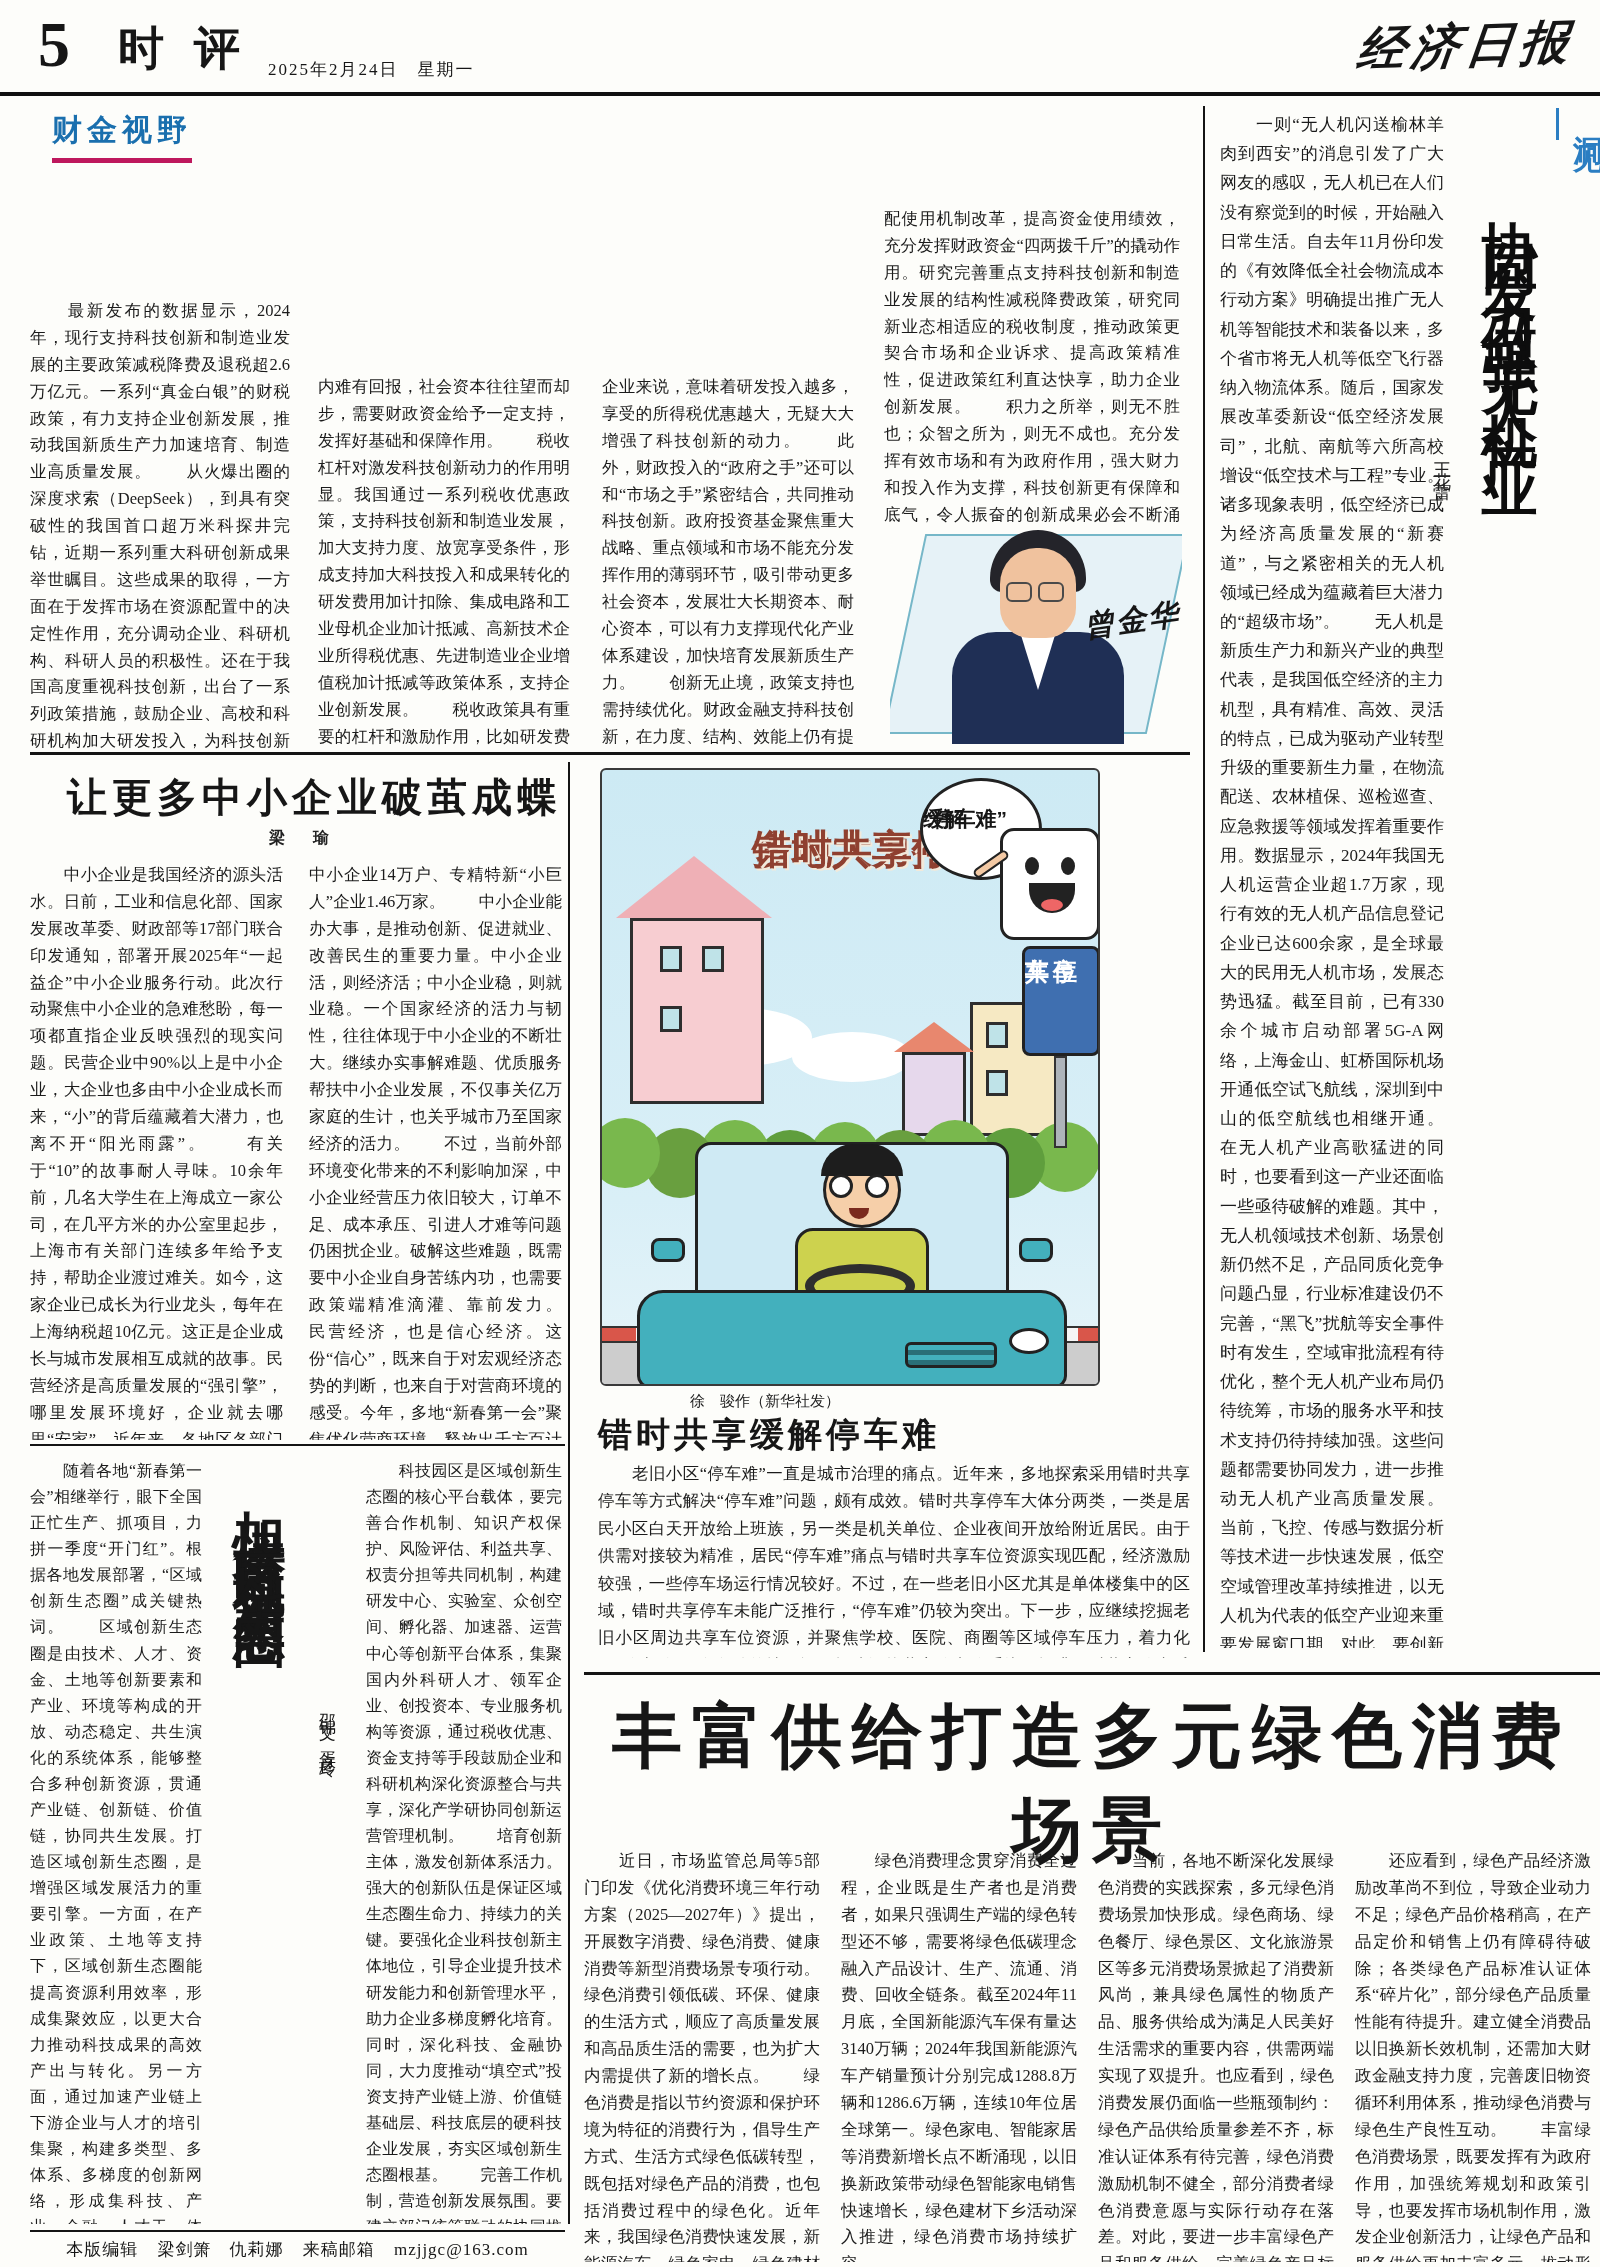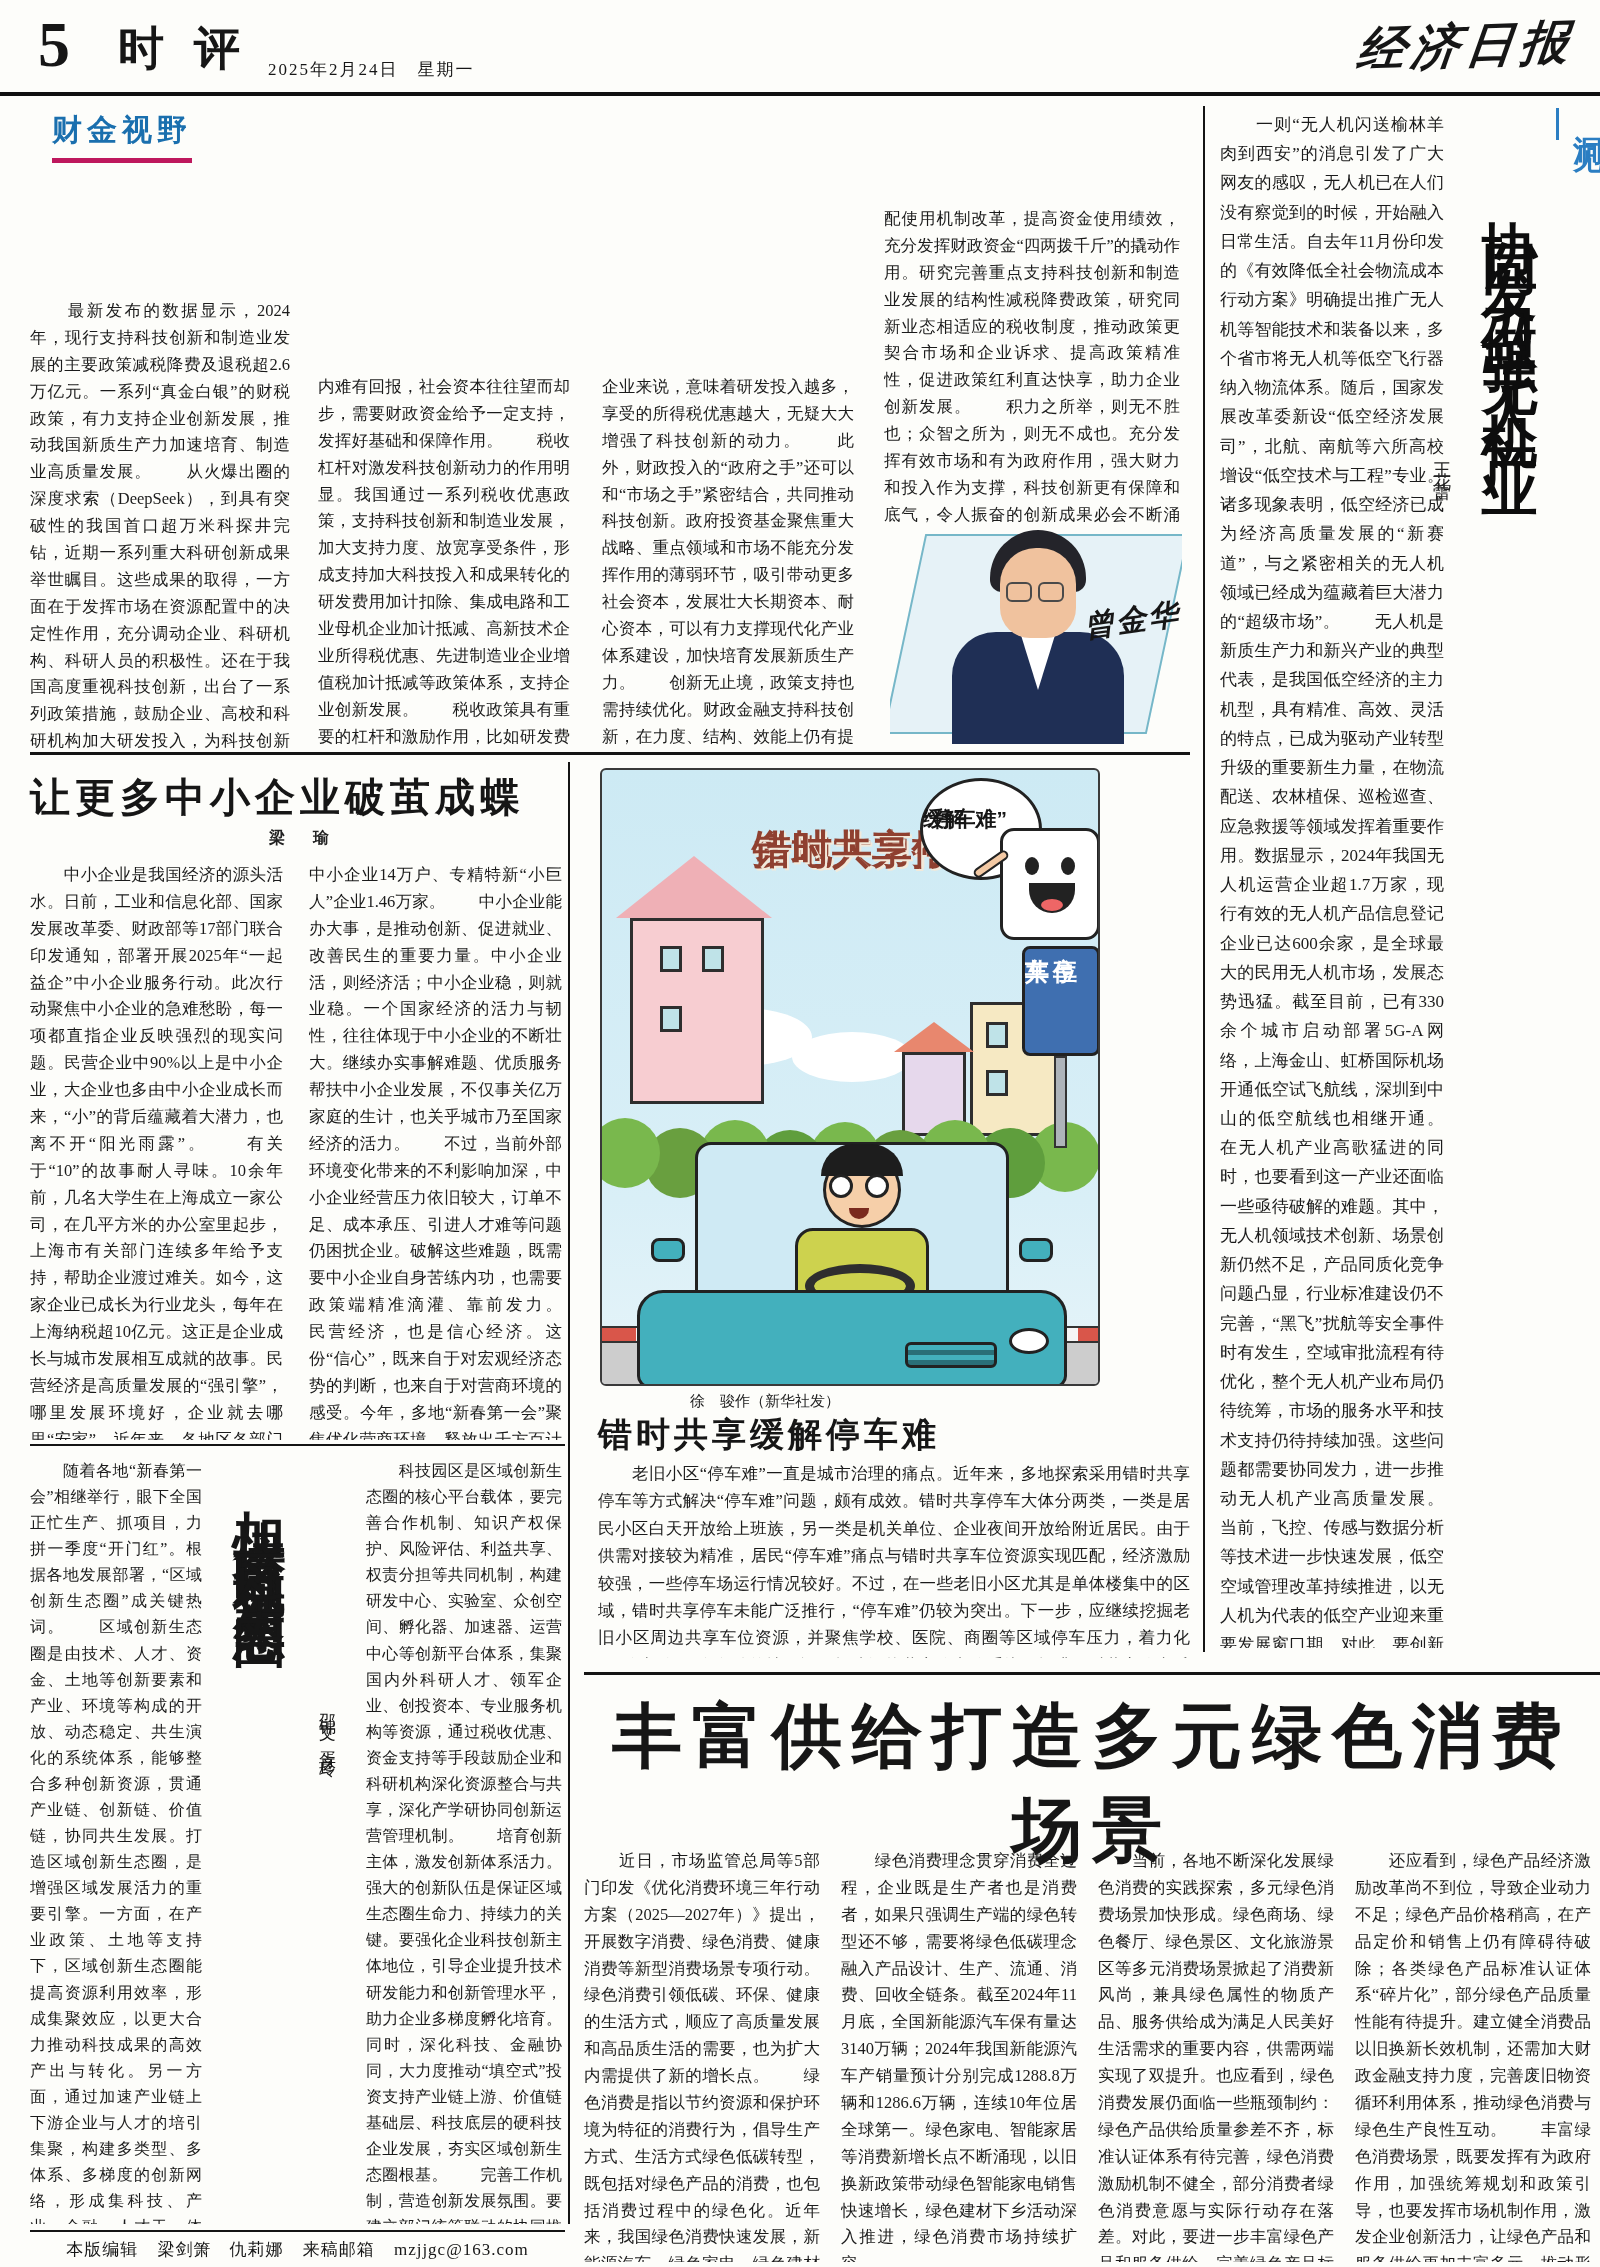--- a/index.html
+++ b/index.html
@@ -38,21 +38,21 @@
   .p-shirt{position:absolute;left:130px;top:106px;width:36px;height:58px;background:#fff;
            clip-path:polygon(0 0,100% 0,50% 100%);}
   .p-sign{position:absolute;right:2px;top:74px;font-size:30px;font-weight:bold;font-style:italic;
           transform:rotate(-8deg);letter-spacing:2px;}
   
   .insight-tag{position:absolute;font-size:30px;font-weight:900;color:#2b7ec2;letter-spacing:8px;
                border-left:3px solid #2b7ec2;padding:4px 4px 12px 8px;}
   .insight-headline{position:absolute;font-size:56px;font-weight:900;letter-spacing:24px;color:#0d0d0d;}
   .insight-author{position:absolute;font-size:18px;letter-spacing:10px;color:#222;}
   
-  .headline-sme{position:absolute;left:30px;top:770px;width:532px;text-align:left;font-size:40px;
+  .headline-sme{position:absolute;left:30px;top:770px;width:532px;text-align:right;font-size:40px;
                 font-weight:900;letter-spacing:5px;}
   .byline{position:absolute;text-align:center;font-size:16px;letter-spacing:6px;color:#222;}
   .headline-park{position:absolute;left:598px;top:1412px;font-size:34px;font-weight:900;letter-spacing:4px;}
   .credit{position:absolute;font-size:15px;color:#222;text-align:left;}
   .headline-eco{position:absolute;left:224px;top:1468px;font-size:52px;font-weight:900;letter-spacing:11px;height:756px;}
   .eco-authors{position:absolute;left:316px;top:1700px;font-size:17px;letter-spacing:5px;}
   .headline-green{position:absolute;left:584px;top:1690px;width:1016px;text-align:center;font-size:70px;
                   font-weight:900;letter-spacing:10px;}
   
   .footer{position:absolute;left:30px;top:2238px;width:535px;text-align:center;font-size:17px;letter-spacing:1px;}

